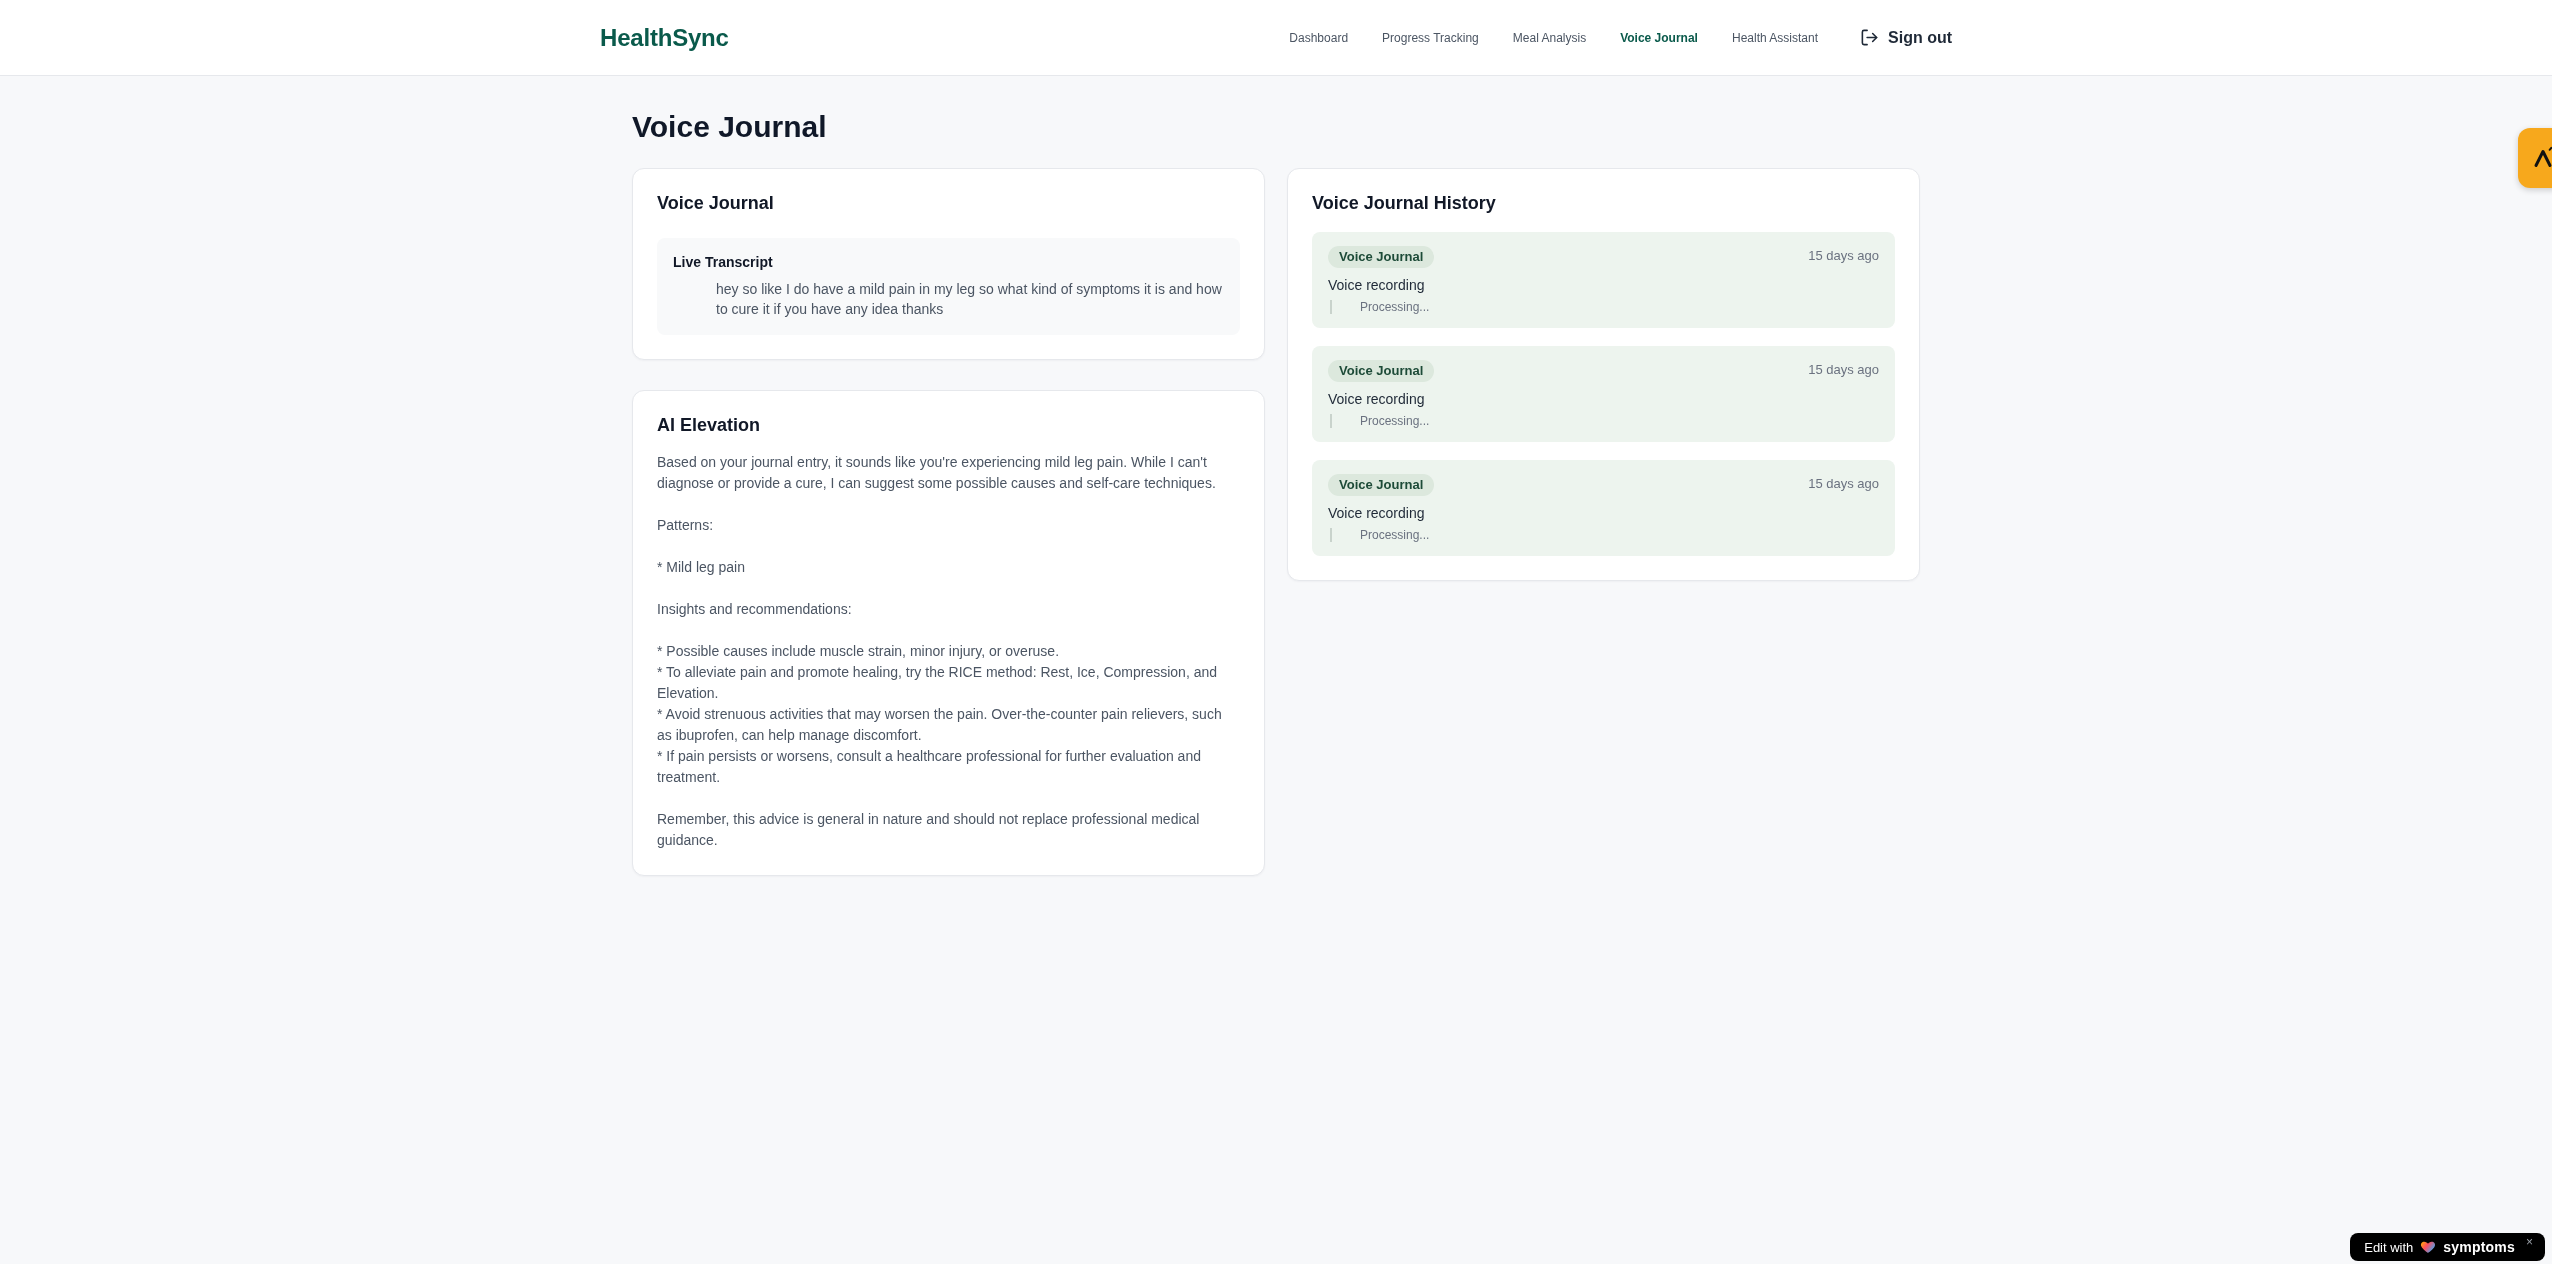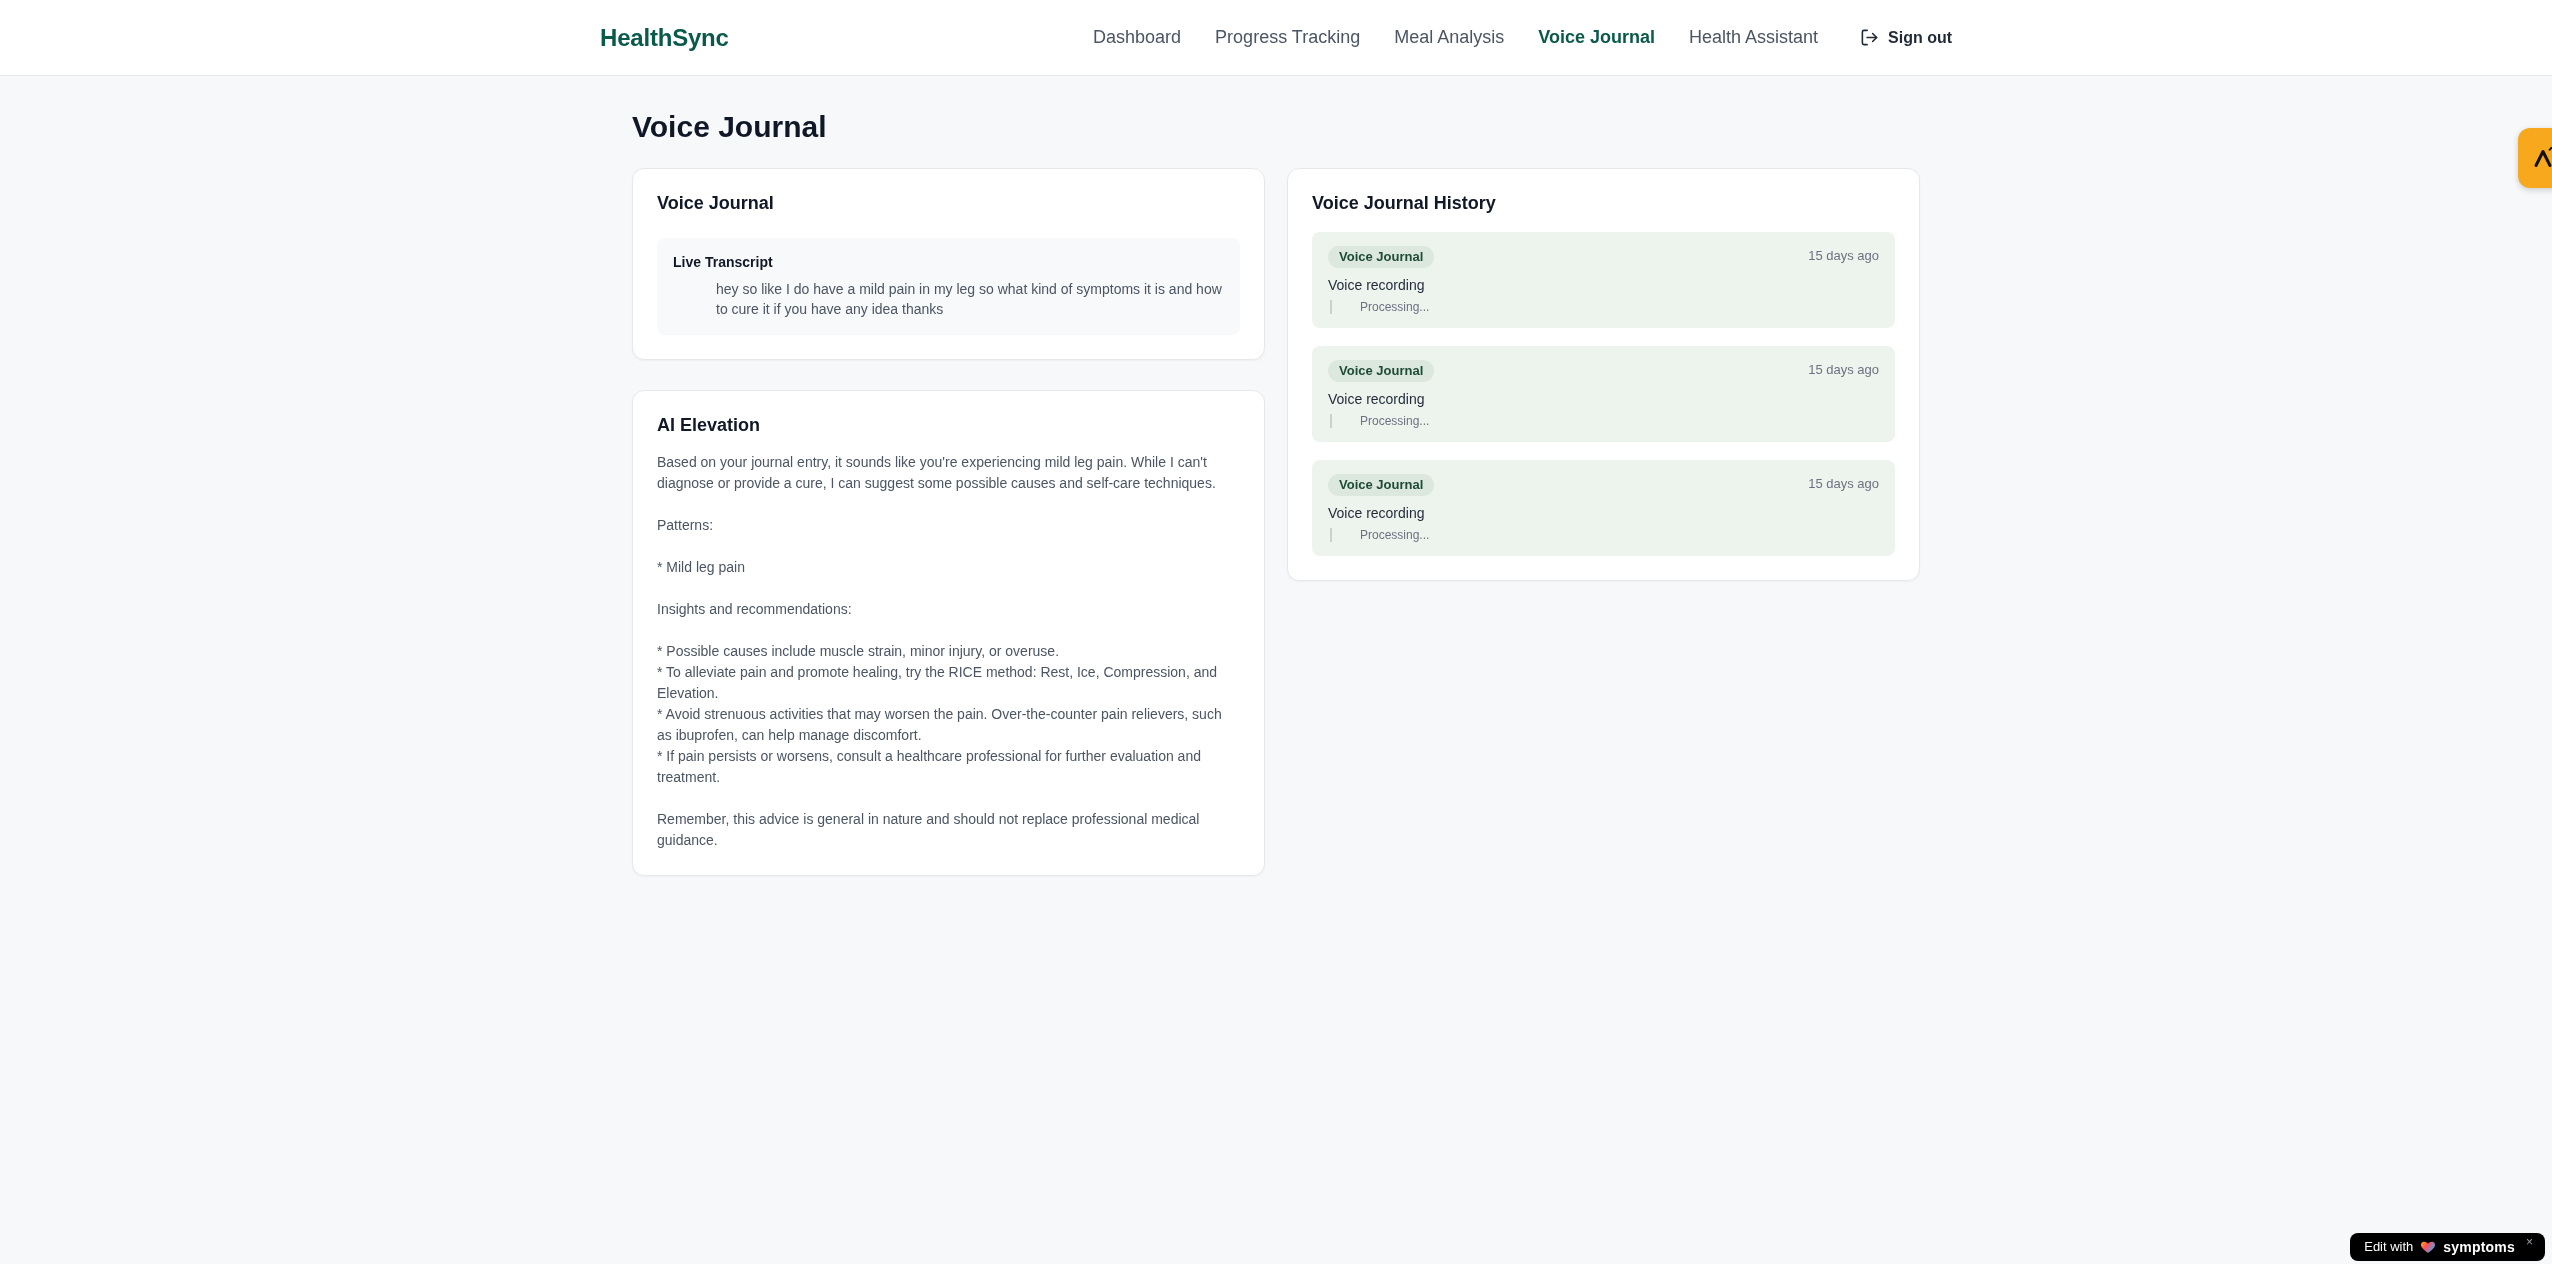--- a/index.html
+++ b/index.html
@@ -20,21 +20,21 @@
   .header-inner {
     max-width:1352px; margin:0 auto; height:100%;
     display:flex; align-items:center; justify-content:space-between;
   }
   .logo {
     font-size:24px; font-weight:700; color:var(--brand-green,#0a5a4b);
     letter-spacing:-0.2px; cursor:pointer;
   }
   nav { display:flex; align-items:center; gap:34px; }
   .nav-item {
-    font-size:18px; color:#4b5563; font-weight:500; cursor:pointer; white-space:nowrap;text-align:right;
+    font-size:12px; color:#4b5563; font-weight:500; cursor:pointer; white-space:nowrap;text-align:right;
   }
   .nav-item.active { color:var(--brand-green,#0a5a4b); font-weight:600; }
   .signout {
     display:flex; align-items:center; gap:9px;
     background:none; border:none; font-family:inherit;
     font-size:16px; font-weight:600; color:#1f2937; cursor:pointer; margin-left:8px; padding:0;
   }
   .signout svg { width:19px; height:19px; }
 
   
@@ -92,21 +92,21 @@
   .side-badge {
     position:fixed; top:128px; right:-26px; width:60px; height:60px;
     background:var(--amber,#f7a81c); border-radius:12px;
     display:flex; align-items:center; justify-content:flex-start; padding-left:13px;
     cursor:pointer; box-shadow:0 2px 6px rgba(0,0,0,.18); z-index:50;
   }
   .side-badge svg { width:24px; height:24px; }
   .edit-pill {
     position:fixed; right:7px; bottom:3px; background:#000000; color:#ffffff;
     border-radius:8px; padding:6px 12px 6px 14px;
-    display:flex; gap:7px; font-size:13px; cursor:pointer; z-index:50;
+    display:flex; align-items:center; gap:7px; font-size:13px; cursor:pointer; z-index:50;
   }
   .edit-pill .brand { font-weight:700; font-size:14px; letter-spacing:0.2px; }
   .edit-pill .heart { display:flex; }
   .edit-pill .heart svg { width:16px; height:16px; display:block; }
   .edit-pill .close {
     color:#9aa0a8; font-size:12px; margin-left:4px;
     align-self:flex-start; margin-top:-4px;
   }
 </style>
 </head>

